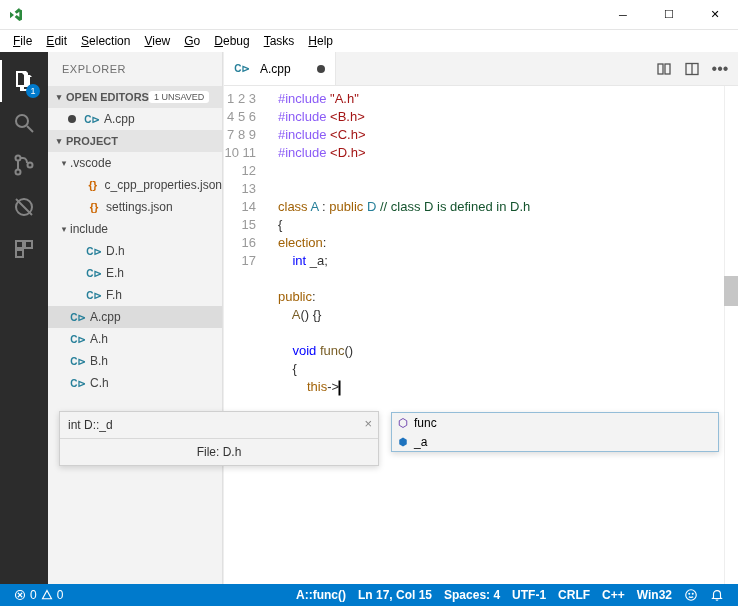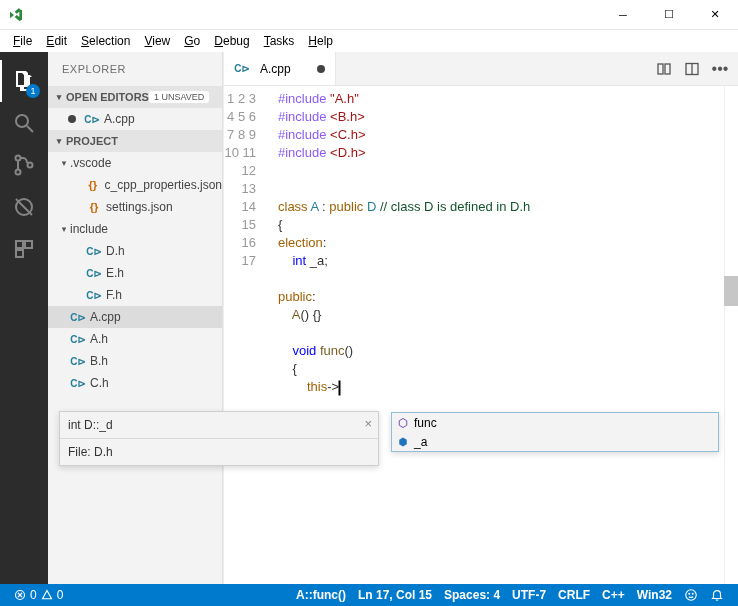--- a/index.html
+++ b/index.html
@@ -45,21 +45,21 @@
   .k-kw { color:#a16207;}
   .k-type { color:#0000ff;}
   .k-class { color:#267f99;}
   .k-comment { color:#14532d;}
   .k-func { color:#795e26;}
   .k-field { color:#333;}
   .cursor { display:inline-block; width:1px; height:14px; background:#000; vertical-align:middle; animation:blink 1s steps(1) infinite; box-shadow:0 0 0 0.5px #000;}
   @keyframes blink { 50%{opacity:0;} }
   .hoverbox { position:absolute; left:59px; top:411px; width:320px; background:#f3f3f3; border:1px solid #cfcfcf; font-family:Consolas,monospace; font-size:12px; box-shadow:0 2px 6px rgba(0,0,0,0.15); }
   .hoverbox .hrow { padding:6px 8px; color:#333; position:relative;}
-  .hoverbox .hr-sep { border-top:1px solid #d8d8d8; }
+  .hoverbox .hr-sep { border-top:1px solid #d8d8d8;text-align:center; }
   .hoverbox .close { position:absolute; right:6px; top:4px; color:#888; cursor:pointer; font-size:13px;}
   .suggest { position:absolute; left:391px; top:412px; width:328px; background:#f3f3f3; border:1px solid #94bdd8; box-shadow:0 2px 6px rgba(0,0,0,0.15); font-family:Consolas,monospace; font-size:12px; }
   .sug-row { height:19px; display:flex; align-items:center; padding:0 4px; cursor:pointer; gap:4px;}
   .sug-row.sel { background:#cde3f5; }
   .sug-ico { width:14px; height:14px; display:inline-flex; align-items:center; justify-content:center; }
   .sug-ico svg { width:12px; height:12px; }
   .statusbar { height:22px; background:#007acc; color:#fff; display:flex; align-items:center; font-size:12px; padding:0 8px; }
   .statusbar .sb-item { display:flex; align-items:center; gap:4px; padding:0 6px; cursor:pointer; height:100%; }
   .statusbar .right { margin-left:auto; display:flex;font-weight:bold; }
   .overview-ruler { position:absolute; right:0; top:0; width:14px; height:100%; background:#fff; border-left:1px solid #eee;}
@@ -322,21 +322,21 @@
     <span>0</span>
     <svg width="12" height="12" viewBox="0 0 16 16" fill="none" stroke="#fff" stroke-width="1.5">
         <path d="M8 2l6 11H2z"></path>
       </svg>
     <span>0</span>
   </div>
   <div class="right">
     <div class="sb-item">A::func()</div>
     <div class="sb-item">Ln 17, Col 15</div>
     <div class="sb-item">Spaces: 4</div>
-    <div class="sb-item">UTF-7</div>
+    <div class="sb-item">UTF-1</div>
     <div class="sb-item">CRLF</div>
     <div class="sb-item">C++</div>
     <div class="sb-item">Win32</div>
     <div class="sb-item">
       <svg width="14" height="14" viewBox="0 0 16 16" fill="none" stroke="#fff" stroke-width="1.3">
           <circle cx="8" cy="8" r="6"></circle>
           <circle cx="6" cy="6.5" r="0.5" fill="#fff"></circle>
           <circle cx="10" cy="6.5" r="0.5" fill="#fff"></circle>
           <path d="M5.5 10c1 1 4 1 5 0"></path>
         </svg>

